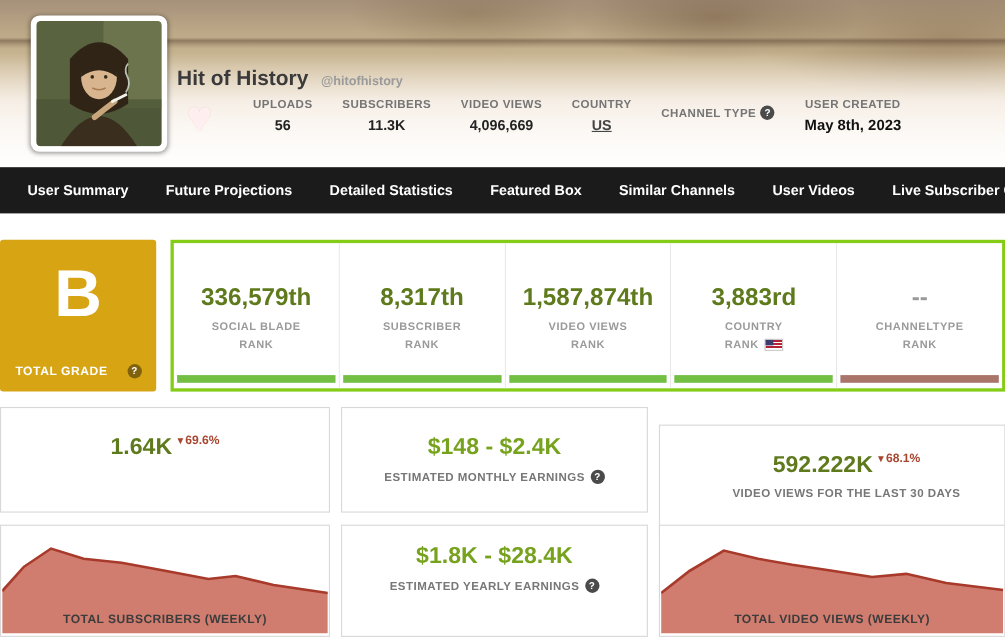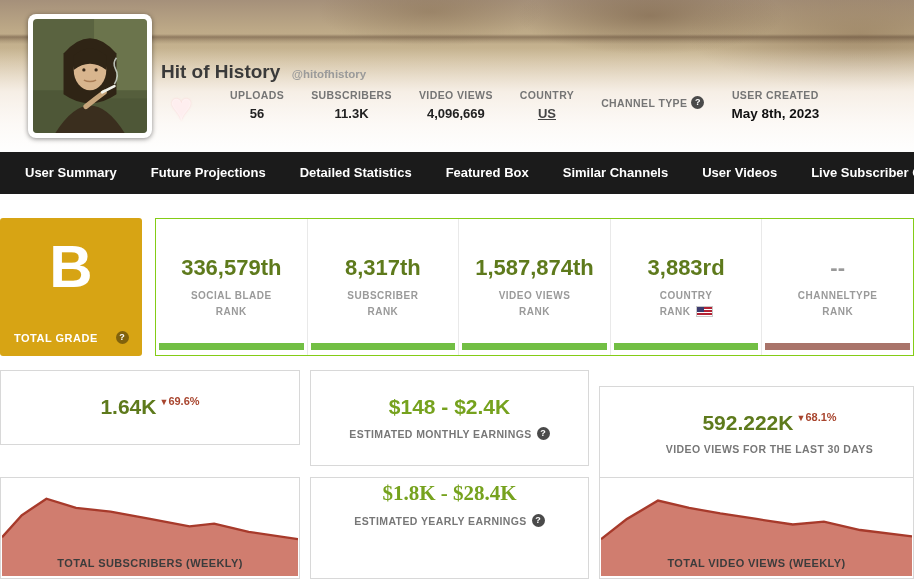--- a/index.html
+++ b/index.html
@@ -61,47 +61,47 @@
     background:#d7a414; border-radius:3px; color:#fff;
   }
   .grade-letter { text-align:center; font-size:60px; font-weight:bold; margin-top:14px; }
   .grade-label-row { position:absolute; left:14px; bottom:12px; display:flex; align-items:center; gap:18px;
                      font-size:11px; font-weight:bold; letter-spacing:.5px; }
   .grade .help { background:rgba(0,0,0,.4); }
 
   
   .ranks {
     position:absolute; left:155px; top:218px; width:759px; height:138px;
-    background:#fff; border:1px solid #84cc16; display:flex;
+    background:#fff; border:3px solid #84cc16; display:flex;
   }
   .rank-cell { flex:1; position:relative; text-align:center; padding-top:36px; border-right:1px solid #e9e9e9; }
   .rank-cell:last-child { border-right:none; }
   .rank-value { font-size:22px; font-weight:bold; color:#5e7a1c; }
   .rank-cell:last-child .rank-value { color:#999; }
   .rank-label { margin-top:7px; font-size:10px; color:#9a9a9a; letter-spacing:.5px; line-height:1.55; font-weight:bold; }
   .rank-label .flag-row { display:flex; align-items:center; justify-content:center; gap:5px; }
   .rank-bar { position:absolute; left:3px; right:3px; bottom:5px; height:7px; background:#72bf44; }
   .rank-cell:last-child .rank-bar { background:#a9746a; }
 
   .flag { display:inline-block; width:17px; height:11px; position:relative; border:1px solid #c9c9c9;
           background:repeating-linear-gradient(180deg,#b22234 0 1.5px,#fff 1.5px 3px); }
   .flag::after { content:""; position:absolute; left:0; top:0; width:7px; height:5px; background:#3c3b6e; }
 
   
   .card { position:absolute; background:#fff; border:1px solid #d8d8d8; text-align:center; }
-  #card-subs30   { left:0;     top:370px; width:300px; height:75px; }
+  #card-subs30   { left:0;     top:370px; width:300px; height:96px; }
   #card-monthly  { left:310px; top:370px; width:279px; height:96px; }
   #card-views30  { left:599px; top:386px; width:315px; height:96px;padding-left:26px; }
   #card-subchart { left:0;     top:477px; width:300px; height:102px; }
   #card-yearly   { left:310px; top:477px; width:279px; height:102px; }
   #card-viewschart { left:599px; top:477px; width:315px; height:102px; }
 
   .metric-value { margin-top:24px; font-size:21px; font-weight:bold; color:#5e7a1c; }
   .metric-value.earnings { color:#76a21e; }
-  #card-yearly .metric-value { margin-top:3px;font-family:Liberation Serif, serif; }
+  #card-yearly .metric-value { margin-top:16px; }
   .trend { font-size:11px; font-weight:bold; color:#a8452e; vertical-align:9px; margin-left:3px; }
   .trend .tri { font-size:9px; }
   .metric-label { margin-top:8px; font-size:10.5px; color:#777; letter-spacing:.4px; font-weight:bold;
                   display:flex; align-items:center; justify-content:center; gap:5px; }
 
   
   .chart-card svg { position:absolute; left:1px; right:1px; top:6px; width:calc(100% - 2px); height:calc(100% - 8px); }
   .chart-label { position:absolute; left:0; right:0; bottom:9px; font-size:11px; font-weight:bold;
                  color:#3c3c3c; letter-spacing:.4px; z-index:2; }
 </style>

